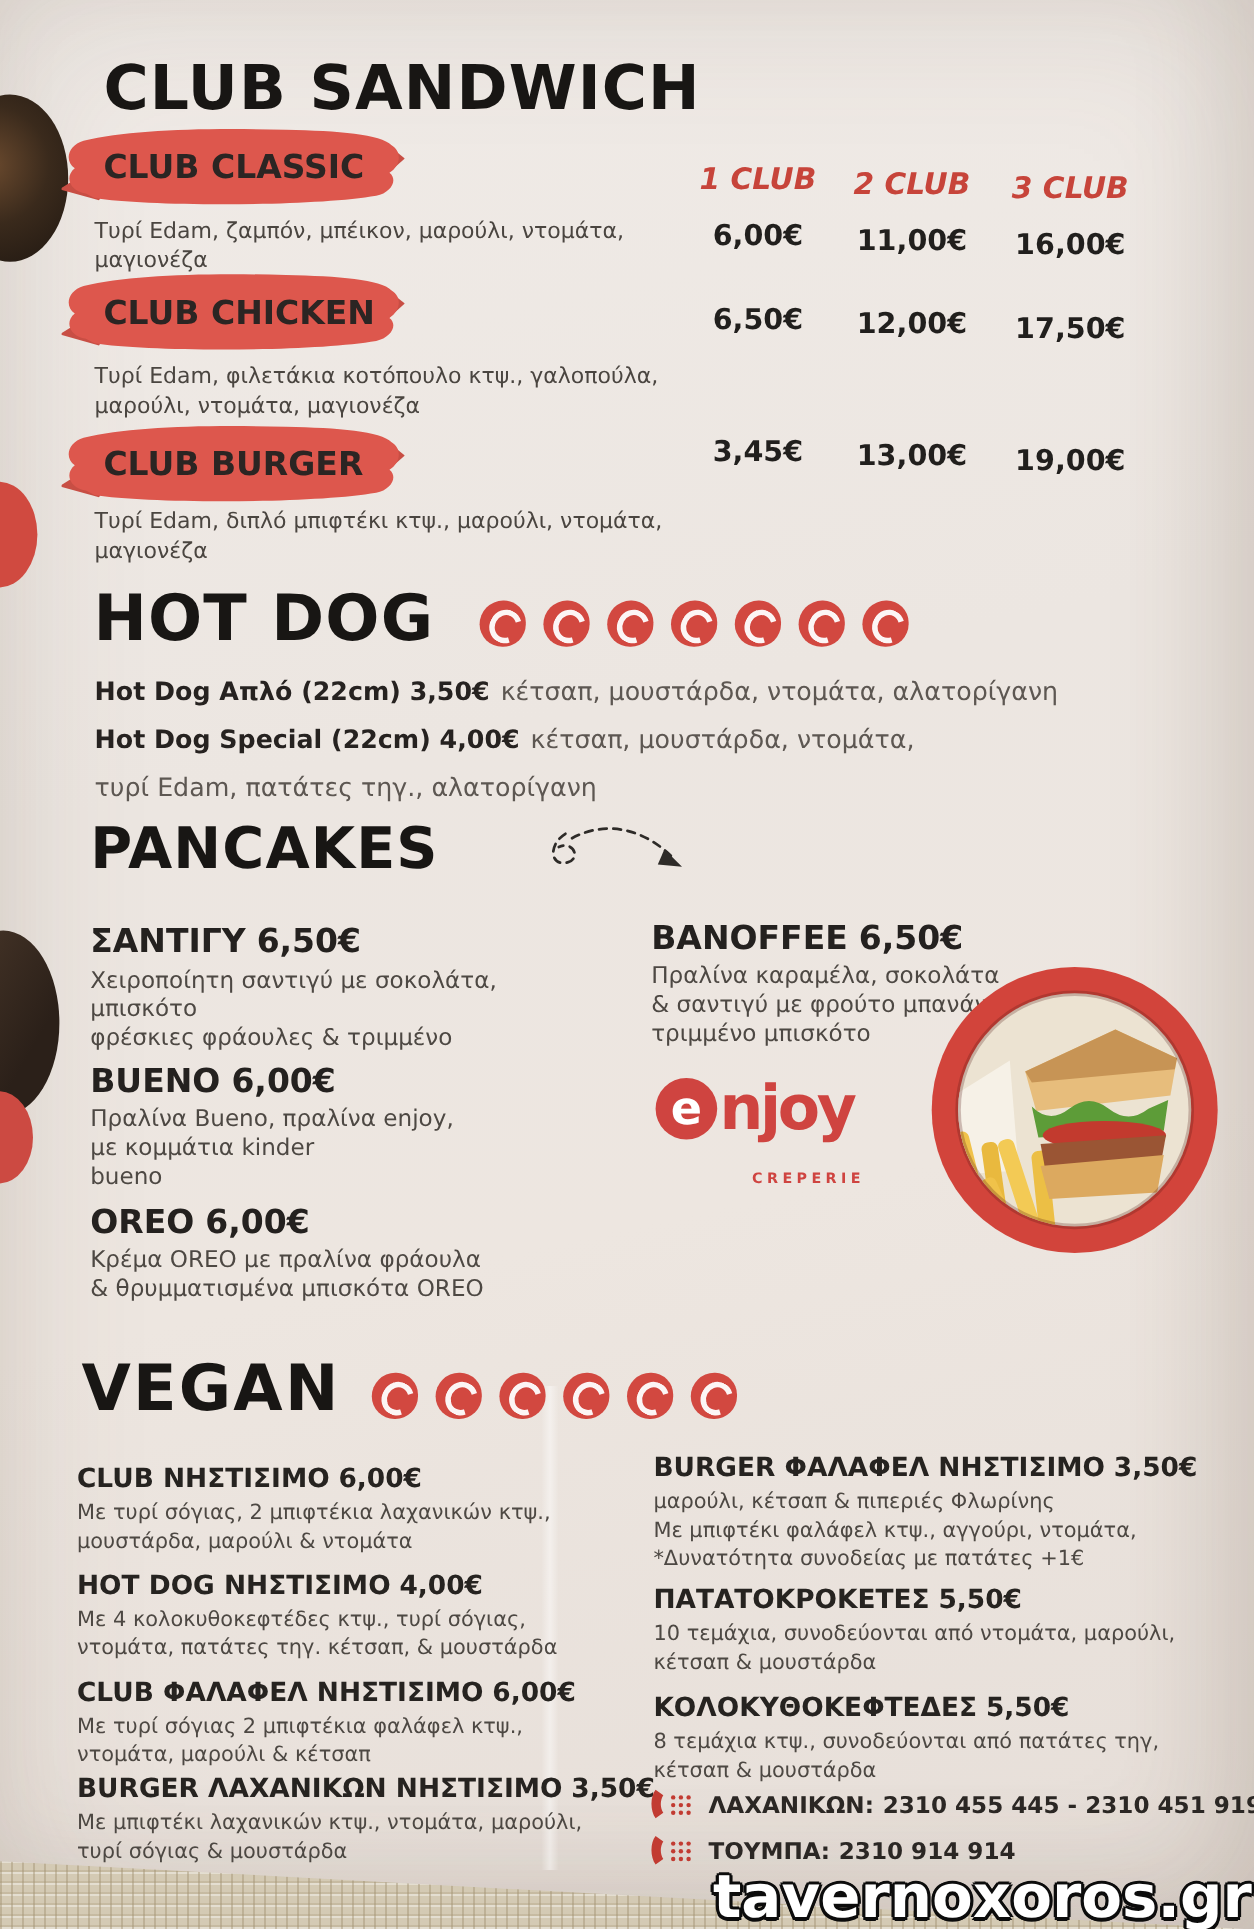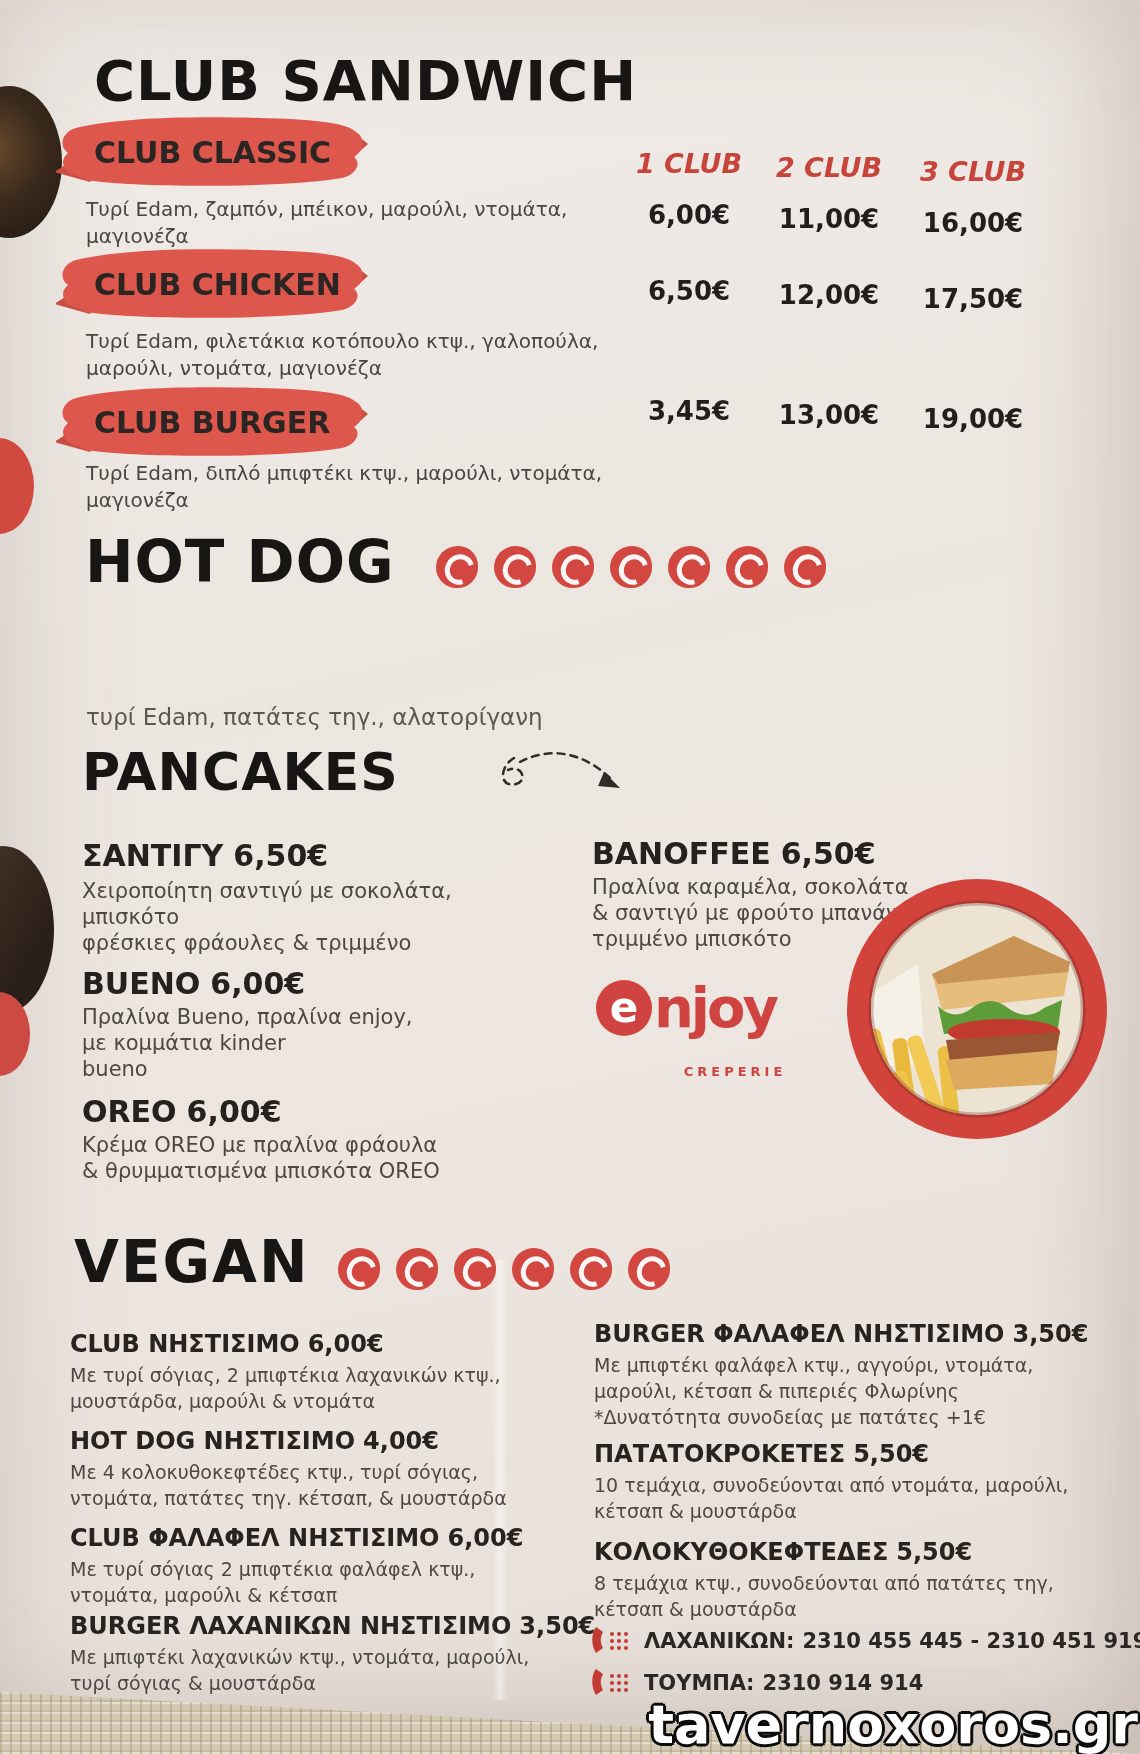--- a/index.html
+++ b/index.html
@@ -172,20 +172,26 @@
   <div class="abs marks mk-hot">
     <span class="mark"></span>
     <span class="mark"></span>
     <span class="mark"></span>
     <span class="mark"></span>
     <span class="mark"></span>
     <span class="mark"></span>
     <span class="mark"></span>
   </div>
 
+  <div class="abs hd hd1">
+    <b>Hot Dog Απλό (22cm)</b><b class="p">3,50€</b><span>κέτσαπ, μουστάρδα, ντομάτα, αλατορίγανη</span>
+  </div>
+  <div class="abs hd hd2">
+    <b>Hot Dog Special (22cm)</b><b class="p">4,00€</b><span>κέτσαπ, μουστάρδα, ντομάτα,</span>
+  </div>
   <div class="abs hd hd3">τυρί Edam, πατάτες τηγ., αλατορίγανη</div>
 
   <div class="abs title-xl t-pancakes">PANCAKES</div>
   <svg class="abs doodle" viewBox="0 0 150 80">
     <path d="M22 18 c -16 10 -14 30 2 26 c 12 -3 6 -20 -8 -14" fill="none" stroke="#2e2b28" stroke-width="2.5" stroke-dasharray="7 6" stroke-linecap="round"></path>
     <path d="M28 22 c 30 -16 64 -10 92 18" fill="none" stroke="#2e2b28" stroke-width="2.5" stroke-dasharray="7 6" stroke-linecap="round"></path>
     <path d="M112 32 L128 48 L106 46 Z" fill="#2e2b28"></path>
   </svg>
 
   <div class="abs item-h pc-l ph1">
@@ -293,22 +299,22 @@
   </div>
   <div class="abs vg-d vl vd4">
     <div>Με μπιφτέκι λαχανικών κτψ., ντομάτα, μαρούλι,</div>
     <div>τυρί σόγιας &amp; μουστάρδα</div>
   </div>
 
   <div class="abs vg-h vr wh1">
     <span>BURGER ΦΑΛΑΦΕΛ ΝΗΣΤΙΣΙΜΟ</span><span class="p">3,50€</span>
   </div>
   <div class="abs vg-d vr wd1">
+    <div>μαρούλι, κέτσαπ &amp; πιπεριές Φλωρίνης</div>
     <div>Με μπιφτέκι φαλάφελ κτψ., αγγούρι, ντομάτα,</div>
-    <div>μαρούλι, κέτσαπ &amp; πιπεριές Φλωρίνης</div>
     <div>*Δυνατότητα συνοδείας με πατάτες +1€</div>
   </div>
 
   <div class="abs vg-h vr wh2">
     <span>ΠΑΤΑΤΟΚΡΟΚΕΤΕΣ</span><span class="p">5,50€</span>
   </div>
   <div class="abs vg-d vr wd2">
     <div>10 τεμάχια, συνοδεύονται από ντομάτα, μαρούλι,</div>
     <div>κέτσαπ &amp; μουστάρδα</div>
   </div>

